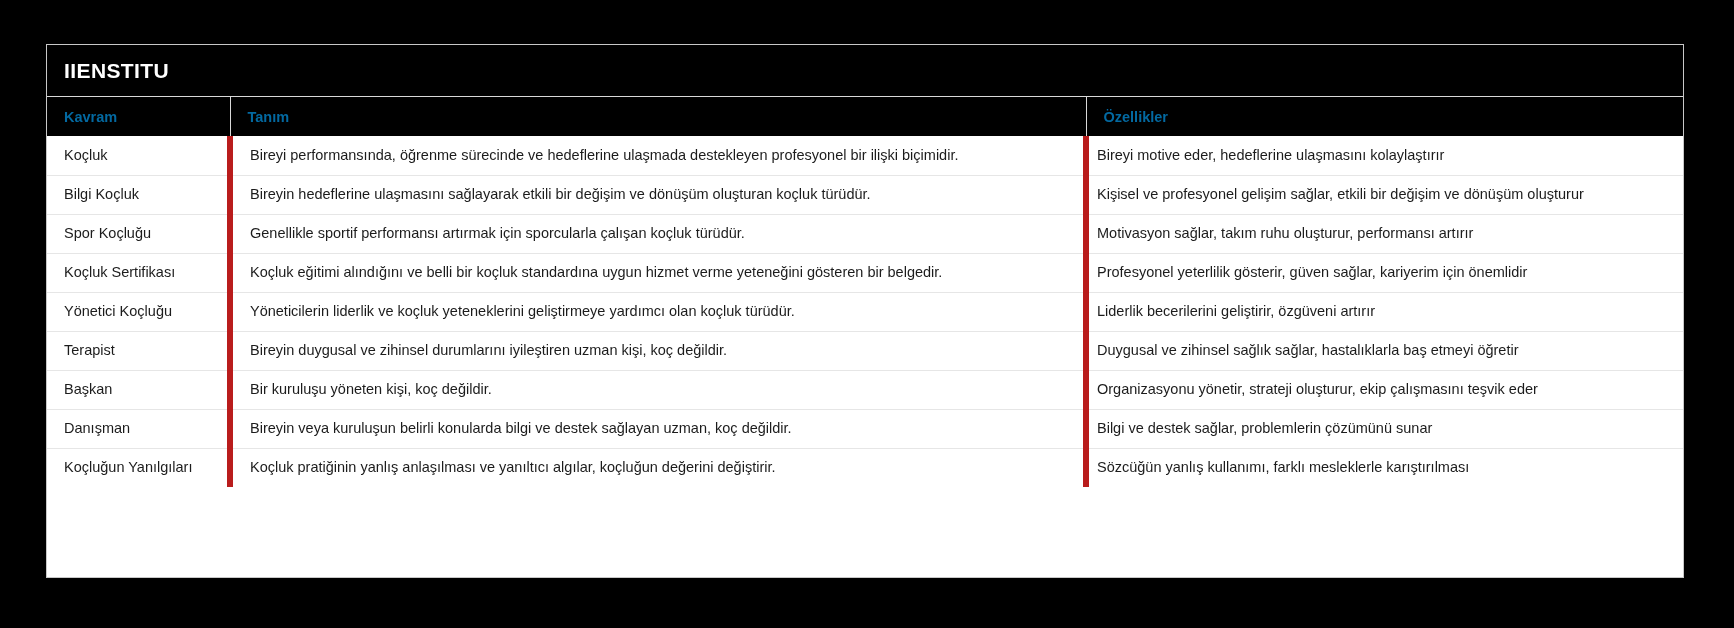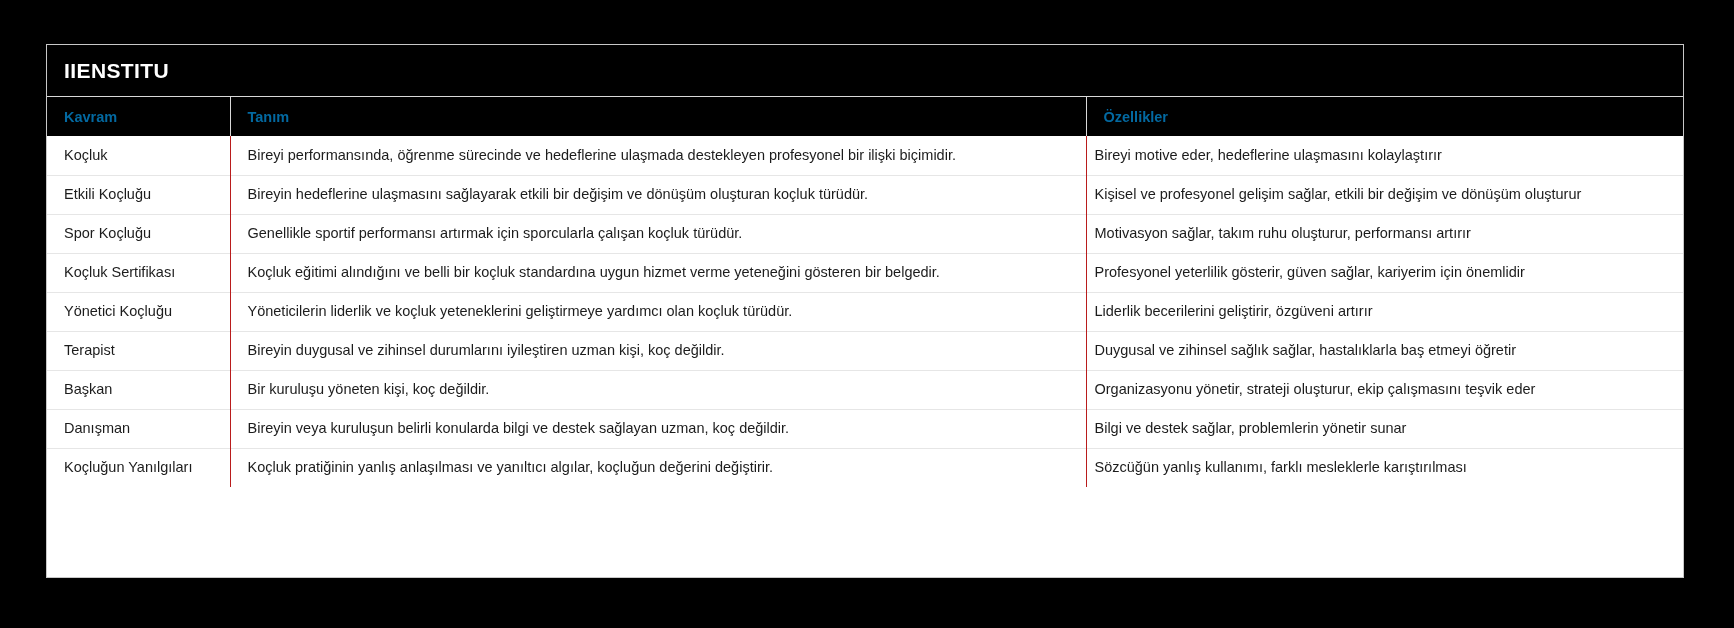--- a/index.html
+++ b/index.html
@@ -72,21 +72,21 @@
     margin-left: 45px;
   }
   table.data-table tbody td {
     height: 39px;
     padding: 0 6px 0 17px;
     box-sizing: border-box;
     font-size: 14.5px;
     color: #1c1c1c;
     vertical-align: middle;
     border-top: 1px solid #e6e6e6;
-    border-right: 1px solid #b91c1c;
+    border-right: 6px solid #b91c1c;
     white-space: nowrap;
     overflow: hidden;
     background: #ffffff;
     line-height: 1.2;
   }
   table.data-table tbody td:last-child {
     border-right: none;
     padding-left: 8px;
   }
   table.data-table tbody tr:first-child td {
@@ -120,21 +120,21 @@
           <th>Özellikler</th>
         </tr>
       </thead>
       <tbody>
         <tr>
           <td>Koçluk</td>
           <td>Bireyi performansında, öğrenme sürecinde ve hedeflerine ulaşmada destekleyen profesyonel bir ilişki biçimidir.</td>
           <td>Bireyi motive eder, hedeflerine ulaşmasını kolaylaştırır</td>
         </tr>
         <tr>
-          <td>Etkili Koçluğu</td>
+          <td>Bilgi Koçluk</td>
           <td>Bireyin hedeflerine ulaşmasını sağlayarak etkili bir değişim ve dönüşüm oluşturan koçluk türüdür.</td>
           <td>Kişisel ve profesyonel gelişim sağlar, etkili bir değişim ve dönüşüm oluşturur</td>
         </tr>
         <tr>
           <td>Spor Koçluğu</td>
           <td>Genellikle sportif performansı artırmak için sporcularla çalışan koçluk türüdür.</td>
           <td>Motivasyon sağlar, takım ruhu oluşturur, performansı artırır</td>
         </tr>
         <tr>
           <td>Koçluk Sertifikası</td>
@@ -152,21 +152,21 @@
           <td>Duygusal ve zihinsel sağlık sağlar, hastalıklarla baş etmeyi öğretir</td>
         </tr>
         <tr>
           <td>Başkan</td>
           <td>Bir kuruluşu yöneten kişi, koç değildir.</td>
           <td>Organizasyonu yönetir, strateji oluşturur, ekip çalışmasını teşvik eder</td>
         </tr>
         <tr>
           <td>Danışman</td>
           <td>Bireyin veya kuruluşun belirli konularda bilgi ve destek sağlayan uzman, koç değildir.</td>
-          <td>Bilgi ve destek sağlar, problemlerin yönetir sunar</td>
+          <td>Bilgi ve destek sağlar, problemlerin çözümünü sunar</td>
         </tr>
         <tr>
           <td>Koçluğun Yanılgıları</td>
           <td>Koçluk pratiğinin yanlış anlaşılması ve yanıltıcı algılar, koçluğun değerini değiştirir.</td>
           <td>Sözcüğün yanlış kullanımı, farklı mesleklerle karıştırılması</td>
         </tr>
       </tbody>
     </table>
 
   </div>

